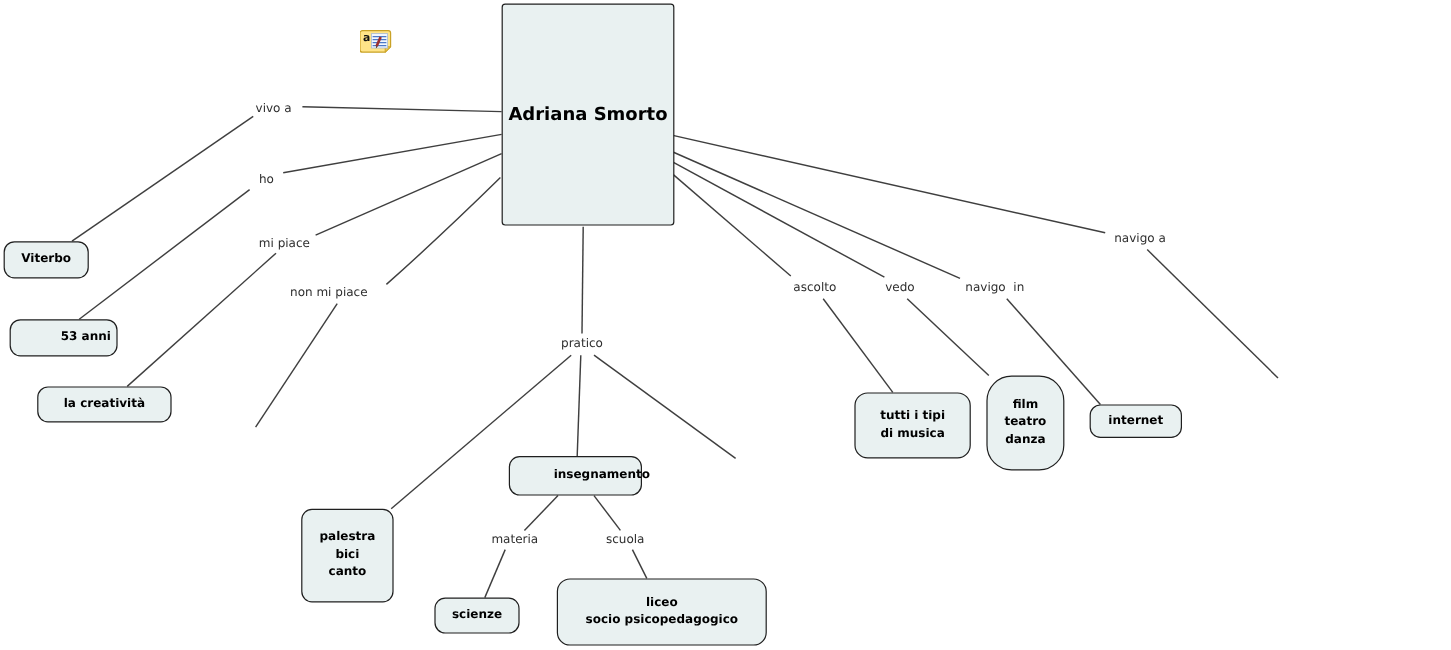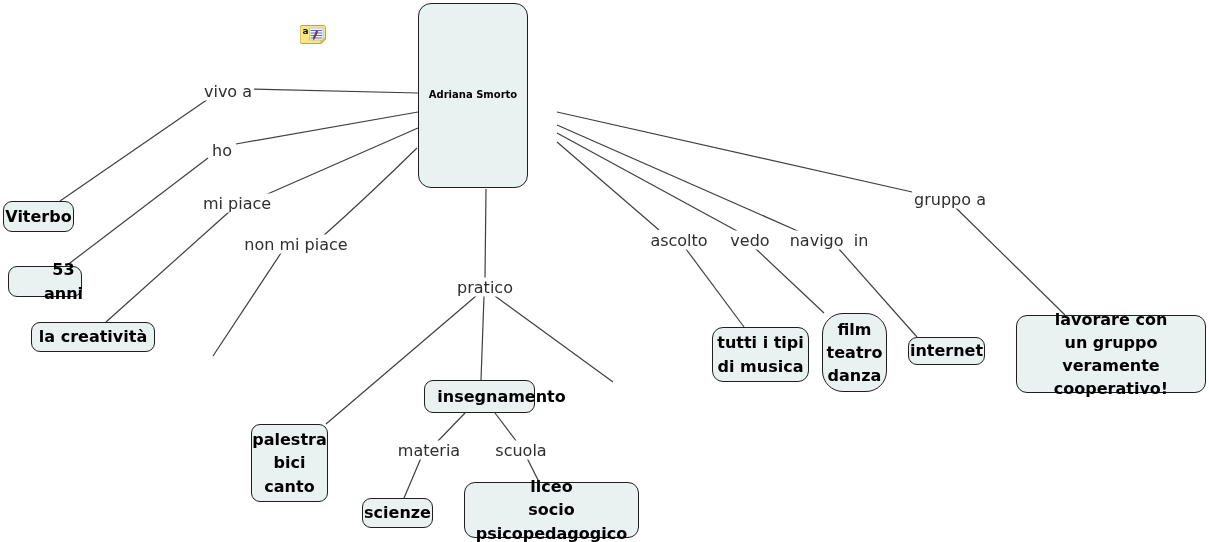--- a/index.html
+++ b/index.html
@@ -6,48 +6,48 @@
   .canvas{
     position:relative;width:1209px;height:542px;background:#ffffff;
     font-family:"DejaVu Sans", sans-serif;overflow:hidden;
   }
   svg.edges{position:absolute;left:0;top:0;width:1209px;height:542px;}
   svg.edges path{stroke:#3f3f3f;stroke-width:1.2;fill:none;}
   .node{
     position:absolute;box-sizing:border-box;
     background:#e9f1f1;border:1.5px solid #1f1f1f;border-radius:9px;
     display:flex;align-items:center;justify-content:center;
-    text-align:center;font-weight:bold;font-size:16px;line-height:1.45;
+    text-align:center;font-weight:bold;font-size:10px;line-height:1.45;
     color:#000;white-space:pre-line;cursor:default;
   }
   .elabel{
     position:absolute;transform:translate(-50%,-50%);
-    font-size:16px;color:#2e2e2e;white-space:pre;background:#fff;
+    font-size:10px;color:#2e2e2e;white-space:pre;background:#fff;
     padding:0 2px;
   }
   
-  #n-root{left:418px;top:3px;width:110px;height:185px;border-radius:13px;font-size:10px;}
+  #n-root{left:418px;top:3px;width:144px;height:185px;border-radius:3px;font-size:15px;}
   #n-viterbo{left:3px;top:201px;width:71px;height:31px;}
-  #n-anni{left:8px;top:266px;width:74px;height:31px;padding-left:37px;}
-  #n-creativita{left:31px;top:322px;width:124px;height:30px;}
+  #n-anni{left:8px;top:266px;width:90px;height:31px;padding-left:37px;}
+  #n-creativita{left:31px;top:322px;width:112px;height:30px;}
   #n-burocrazia{left:143px;top:356px;width:116px;height:31px;}
   #n-palestra{left:251px;top:424px;width:77px;height:78px;}
   #n-insegnamento{left:424px;top:380px;width:111px;height:33px;padding-left:44px;}
   #n-formazione{left:583px;top:382px;width:103px;height:30px;}
   #n-scienze{left:362px;top:498px;width:71px;height:30px;}
   #n-liceo{left:464px;top:482px;width:175px;height:56px;border-radius:11px;}
   #n-musica{left:712px;top:327px;width:97px;height:55px;border-radius:11px;}
   #n-film{left:822px;top:313px;width:65px;height:79px;border-radius:21px;}
   #n-internet{left:908px;top:337px;width:77px;height:28px;}
   #n-lavorare{left:1016px;top:315px;width:190px;height:78px;border-radius:11px;}
   
   #l-vivoa{left:228px;top:91px;}
   #l-ho{left:222px;top:150px;}
   #l-mipiace{left:237px;top:203px;}
-  #l-nonmipiace{left:296px;top:244px;}
+  #l-nonmipiace{left:274px;top:244px;}
   #l-pratico{left:485px;top:287px;}
   #l-ascolto{left:679px;top:240px;}
   #l-vedo{left:750px;top:240px;}
   #l-navigoin{left:829px;top:240px;}
   #l-aspiroa{left:950px;top:199px;}
   #l-materia{left:429px;top:450px;}
   #l-scuola{left:521px;top:450px;}
   .note-icon{position:absolute;left:300px;top:24px;width:27px;height:21px;cursor:pointer;}
 </style>
 </head>
@@ -102,29 +102,26 @@
   <div class="node" id="n-insegnamento">insegnamento</div>
   <div class="node" id="n-scienze">scienze</div>
   <div class="node" id="n-musica">tutti i tipi
 di musica</div>
   <div class="node" id="n-liceo">liceo
 socio psicopedagogico</div>
   <div class="node" id="n-film">film
 teatro
 danza</div>
   <div class="node" id="n-internet">internet</div>
-  <div class="node" id="n-lavorare">lavorare con
-un gruppo
-veramente cooperativo!</div>
 
   <span class="elabel" id="l-vivoa">vivo a</span>
   <span class="elabel" id="l-ho">ho</span>
   <span class="elabel" id="l-mipiace">mi piace</span>
   <span class="elabel" id="l-nonmipiace">non mi piace</span>
   <span class="elabel" id="l-pratico">pratico</span>
   <span class="elabel" id="l-ascolto">ascolto</span>
   <span class="elabel" id="l-vedo">vedo</span>
   <span class="elabel" id="l-navigoin">navigo  in</span>
-  <span class="elabel" id="l-aspiroa">gruppo a</span>
+  <span class="elabel" id="l-aspiroa">navigo a</span>
   <span class="elabel" id="l-materia">materia</span>
   <span class="elabel" id="l-scuola">scuola</span>
 
 </div>
 
 </body></html>

